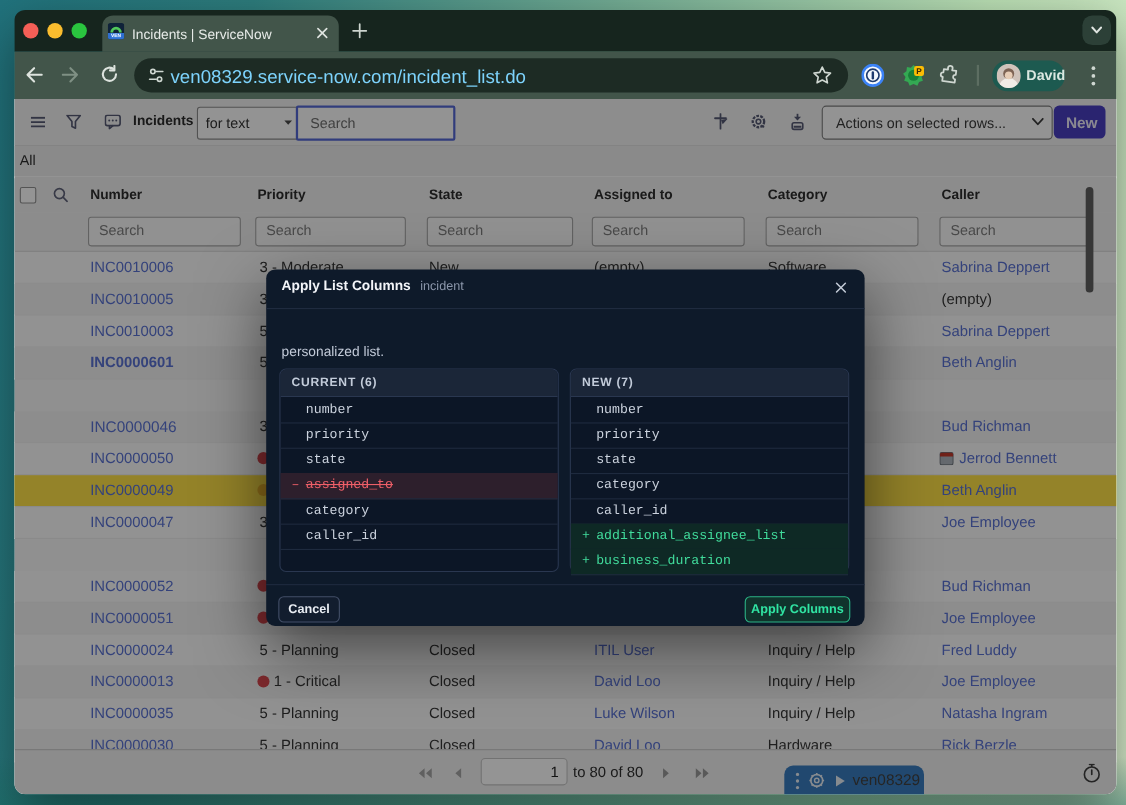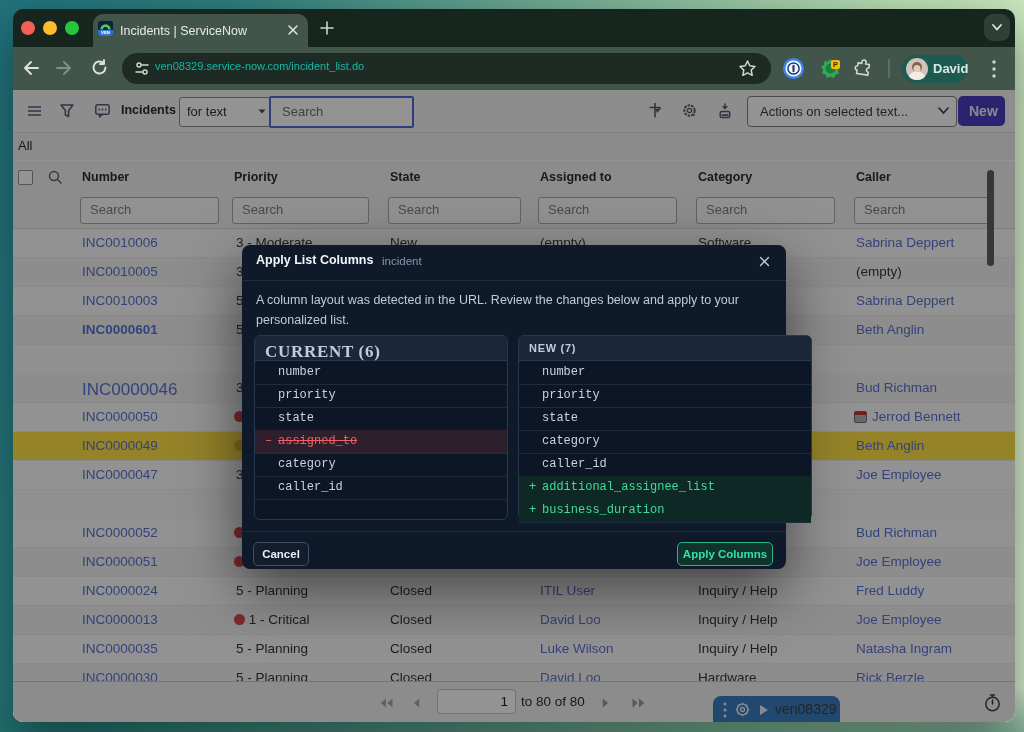--- a/index.html
+++ b/index.html
@@ -61,21 +61,21 @@
         <path d="M14.5 8.5 A6 6 0 1 1 12.7 4.2" fill="none" stroke="#dde3de" stroke-width="1.9" stroke-linecap="round"></path>
         <path d="M13 1 L13 5 L9 5" fill="none" stroke="#dde3de" stroke-width="1.9" stroke-linecap="round" stroke-linejoin="round"></path>
       </svg>
 <div class="urlpill">
 <svg class="abs" style="left:12px;top:8px;" width="16" height="15" viewBox="0 0 16 15">
           <circle cx="5" cy="4" r="2" fill="none" stroke="#cfd7d1" stroke-width="1.5"></circle>
           <path d="M8 4 L14 4" stroke="#cfd7d1" stroke-width="1.5" stroke-linecap="round"></path>
           <circle cx="11" cy="11" r="2" fill="none" stroke="#cfd7d1" stroke-width="1.5"></circle>
           <path d="M2 11 L8 11" stroke="#cfd7d1" stroke-width="1.5" stroke-linecap="round"></path>
         </svg>
-<div class="ctext" style="left:33px;top:7px;font-size:11px;color:#14b8a6;">ven08329.service-now.com/incident_list.do</div>
+<div class="ctext" style="left:33px;top:7px;font-size:17px;color:#7dd3fc;">ven08329.service-now.com/incident_list.do</div>
 <svg class="abs" style="left:616px;top:6px;" width="19" height="19" viewBox="0 0 19 19">
           <path d="M9.5 2 L11.8 6.8 L17 7.5 L13.2 11.1 L14.2 16.3 L9.5 13.8 L4.8 16.3 L5.8 11.1 L2 7.5 L7.2 6.8 Z" fill="none" stroke="#cfd7d1" stroke-width="1.5" stroke-linejoin="round"></path>
         </svg>
 </div>
 <svg class="abs" style="left:770px;top:11px;" width="21" height="21" viewBox="0 0 21 21">
         <circle cx="10.5" cy="10.5" r="9.3" fill="#f4f8fd" stroke="#3b82f6" stroke-width="2.4"></circle>
         <circle cx="10.5" cy="10.5" r="5.6" fill="none" stroke="#1e3a6e" stroke-width="1.5"></circle>
         <rect x="9.4" y="6.8" width="2.2" height="7.4" rx="1.1" fill="#1e3a6e"></rect>
       </svg>
 <svg class="abs" style="left:807px;top:11px;" width="21" height="21" viewBox="0 0 21 21">
@@ -143,21 +143,21 @@
           <circle cx="7.5" cy="7.5" r="2.1" fill="none" stroke="#565a74" stroke-width="1.4"></circle>
           <circle cx="11.8" cy="12" r="1.1" fill="#565a74"></circle>
         </svg>
 <svg class="abs" style="left:705px;top:13px;" width="14" height="16" viewBox="0 0 14 16">
           <path d="M7 0.5 L7 5.5" stroke="#565a74" stroke-width="1.6"></path>
           <path d="M3.8 3.2 L7 6.6 L10.2 3.2 Z" fill="#565a74"></path>
           <rect x="2.2" y="8.6" width="9.6" height="6" rx="1.6" fill="none" stroke="#565a74" stroke-width="1.5"></rect>
           <path d="M3.5 12.2 L10.5 12.2" stroke="#565a74" stroke-width="1.8"></path>
         </svg>
 <div class="abs" style="left:734px;top:6px;width:208px;height:29px;background:#fbfbfb;border:1px solid #7d7d7d;border-radius:4px;"></div>
-<div class="ctext" style="left:747px;top:14px;font-size:13px;color:#3b3b3b;">Actions on selected text...</div>
+<div class="ctext" style="left:747px;top:14px;font-size:13px;color:#3b3b3b;">Actions on selected rows...</div>
 <svg class="abs" style="left:925px;top:17px;" width="11" height="7" viewBox="0 0 11 7">
           <path d="M1 1 L5.5 6 L10 1" fill="none" stroke="#3b3b3b" stroke-width="1.6" stroke-linecap="round"></path>
         </svg>
 <div class="abs" style="left:945px;top:6px;width:47px;height:30px;background:#483ec0;border-radius:5px;"></div>
 <div class="ctext" style="left:956px;top:13px;font-size:14px;font-weight:bold;color:#eceaf8;">New</div>
 </div>
 <div class="hrow" style="top:43px;height:27px;background:#ededed;border-bottom:2px solid #fbfbfb;">
 <div class="ctext" style="left:5px;top:5px;font-size:13px;color:#2e2e2e;">All</div>
 </div>
 <div class="hrow" style="top:71px;height:32px;background:#efefef;">
@@ -213,21 +213,21 @@
 </div>
 <div class="hrow" style="top:225.6px;height:29.00px;background:#f1f1f1;border-bottom:1px solid #ededed;box-sizing:border-box;">
 <div class="ctext" style="left:69px;top:6.0px;font-size:13.5px;font-weight:bold;"><a class="lnk">INC0000601</a></div>
 <div class="ctext" style="left:223px;top:6.0px;font-size:13.5px;color:#363636;">5 - Planning</div>
 <div class="ctext" style="left:377px;top:6.0px;font-size:13.5px;color:#363636;">New</div>
 <div class="ctext" style="left:527px;top:6.0px;font-size:13.5px;color:#363636;">(empty)</div>
 <div class="ctext" style="left:685px;top:6.0px;font-size:13.5px;color:#363636;">Software</div>
 <div class="ctext" style="left:843px;top:6.0px;font-size:13.5px;"><a class="lnk">Beth Anglin</a></div>
 </div>
 <div class="hrow" style="top:283.6px;height:29.00px;background:#f1f1f1;border-bottom:1px solid #ededed;box-sizing:border-box;">
-<div class="ctext" style="left:69px;top:6.0px;font-size:17px;"><a class="lnk">INC0000046</a></div>
+<div class="ctext" style="left:69px;top:6.0px;font-size:14px;"><a class="lnk">INC0000046</a></div>
 <div class="ctext" style="left:223px;top:6.0px;font-size:13.5px;color:#363636;">3 - Moderate</div>
 <div class="ctext" style="left:377px;top:6.0px;font-size:13.5px;color:#363636;">New</div>
 <div class="ctext" style="left:527px;top:6.0px;font-size:13.5px;color:#363636;">(empty)</div>
 <div class="ctext" style="left:685px;top:6.0px;font-size:13.5px;color:#363636;">Software</div>
 <div class="ctext" style="left:843px;top:6.0px;font-size:13.5px;"><a class="lnk">Bud Richman</a></div>
 </div>
 <div class="hrow" style="top:312.6px;height:29.00px;background:#fafafa;border-bottom:1px solid #ededed;box-sizing:border-box;">
 <div class="ctext" style="left:69px;top:6.0px;font-size:13.5px;"><a class="lnk">INC0000050</a></div>
 <div class="ctext" style="left:221px;top:6.0px;font-size:13.5px;color:#363636;"><span class="dot" style="background:#d6464d;"></span>&nbsp;1 - Critical</div>
 <div class="ctext" style="left:377px;top:6.0px;font-size:13.5px;color:#363636;">New</div>
@@ -345,46 +345,45 @@
 </div>
 <div class="abs" style="left:974px;top:80px;width:7px;height:96px;border-radius:4px;background:#5e5e5e;z-index:30;"></div>
 <div class="dim"></div>
 <div class="modal">
 <div class="ctext" style="left:14px;top:8px;font-size:12.5px;font-weight:bold;color:#f3f5f9;">Apply List Columns</div>
 <div class="ctext" style="left:140px;top:10px;font-size:11.5px;color:#8b96aa;">incident</div>
 <svg class="abs" style="left:517px;top:11px;" width="11" height="11" viewBox="0 0 11 11">
           <path d="M1.5 1.5 L9.5 9.5 M9.5 1.5 L1.5 9.5" stroke="#c2cad6" stroke-width="1.4" stroke-linecap="round"></path>
         </svg>
 <div class="abs" style="left:0;top:35px;width:544px;height:1px;background:#1f2b3f;"></div>
-<div class="ctext" style="left:14px;top:48px;font-size:12.5px;color:#c2cad8;">A column layout was detected in the URL. Review the changes below and apply to your</div>
 <div class="ctext" style="left:14px;top:68px;font-size:12.5px;color:#c2cad8;">personalized list.</div>
 <div class="panel" style="left:12px;">
 <div class="phead"></div>
-<div class="ctext" style="left:10px;top:6px;font-size:17px;font-weight:bold;letter-spacing:0.7px;color:#c3ccda;font-family:Liberation Serif, serif;">CURRENT (6)</div>
+<div class="ctext" style="left:10px;top:6px;font-size:11px;font-weight:bold;letter-spacing:0.7px;color:#c3ccda;">CURRENT (6)</div>
 <div class="pitem" style="top:25px;">
             <span style="position:absolute;left:23px;">number</span>
           </div>
 <div class="pitem" style="top:48px;">
             <span style="position:absolute;left:23px;">priority</span>
           </div>
 <div class="pitem" style="top:71px;">
             <span style="position:absolute;left:23px;">state</span>
           </div>
 <div class="pitem" style="top:94px;background:#2d1f2c;">
             <span style="color:#ee5f68;position:absolute;left:10px;">–</span>
             <span style="position:absolute;left:23px;"><span style="color:#ee5f68;text-decoration:line-through;">assigned_to</span></span>
           </div>
 <div class="pitem" style="top:117px;">
             <span style="position:absolute;left:23px;">category</span>
           </div>
 <div class="pitem" style="top:140px;">
             <span style="position:absolute;left:23px;">caller_id</span>
           </div>
 </div>
-<div class="panel" style="left:276px;padding-left:40px;">
+<div class="panel" style="left:276px;">
 <div class="phead"></div>
 <div class="ctext" style="left:10px;top:6px;font-size:11px;font-weight:bold;letter-spacing:0.7px;color:#c3ccda;">NEW (7)</div>
 <div class="pitem" style="top:25px;">
             <span style="position:absolute;left:23px;">number</span>
           </div>
 <div class="pitem" style="top:48px;">
             <span style="position:absolute;left:23px;">priority</span>
           </div>
 <div class="pitem" style="top:71px;">
             <span style="position:absolute;left:23px;">state</span>

